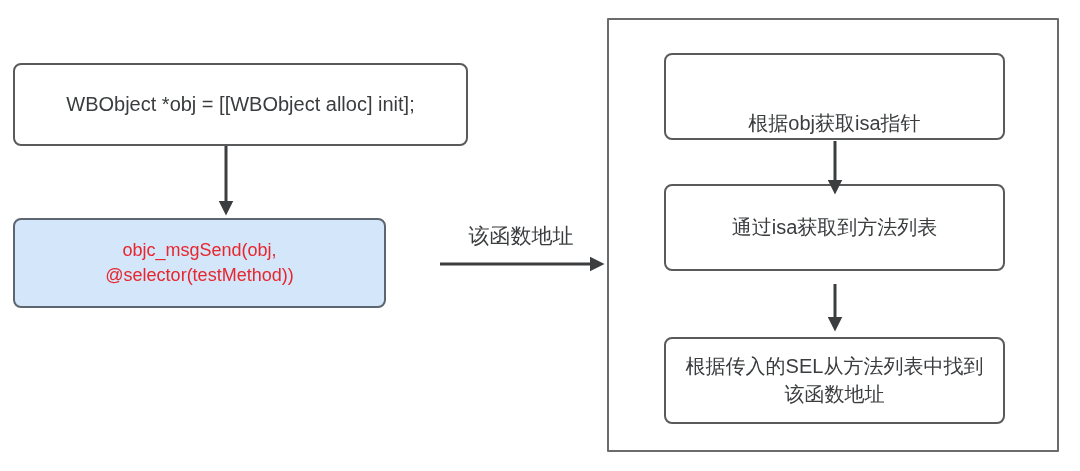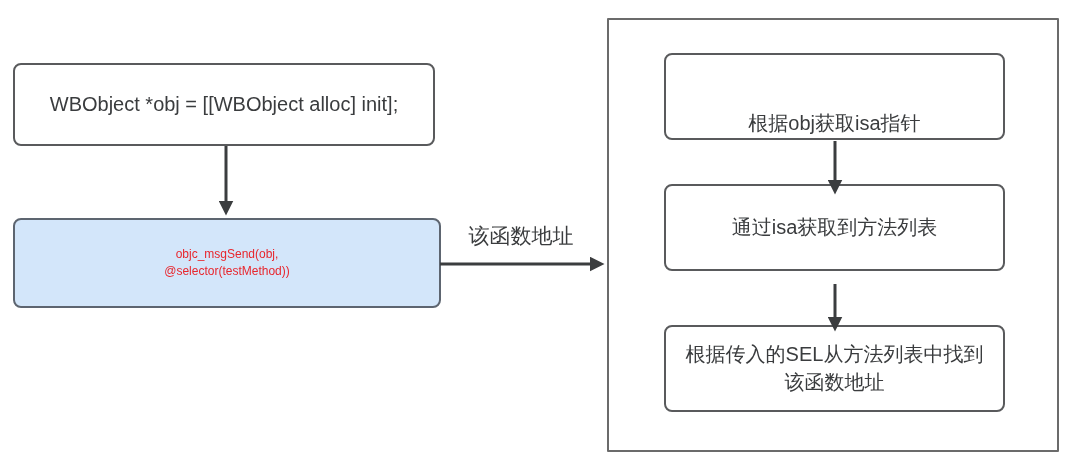--- a/index.html
+++ b/index.html
@@ -31,51 +31,51 @@
     display: flex;
     flex-direction: column;
     align-items: center;
     justify-content: center;
     text-align: center;
     line-height: 1.38;
   }
   .node span { display: block; white-space: nowrap; }
   .code-box {
     left: 13px; top: 63px;
-    width: 422px; height: 83px;
+    width: 455px; height: 83px;
     font-size: 20px;
   }
   .msgsend-box {
     left: 13px; top: 218px;
-    width: 428px; height: 90px;
+    width: 373px; height: 90px;
     background: var(--highlight-fill);
     border-color: var(--highlight-border);
     color: var(--highlight-text);
-    font-size: 12px;
+    font-size: 18px;
   }
   .lookup-label {
     position: absolute;
     left: 446px; top: 222px;
     width: 150px;
     text-align: center;
     font-size: 21px;
     color: var(--text);
   }
   .container-box {
     position: absolute;
     left: 607px; top: 18px;
     width: 452px; height: 434px;
     border: 2px solid var(--container-border);
     border-radius: 1px;
     background: #fff;
   }
   .step { left: 664px; width: 341px; height: 87px; font-size: 20px; }
   .step-1 { top: 53px; justify-content: flex-end; }
   .step-2 { top: 184px; }
-  .step-3 { top: 325px; }
+  .step-3 { top: 337px; }
   .arrow-layer {
     position: absolute;
     inset: 0;
     width: 1080px;
     height: 471px;
     pointer-events: none;
   }
 </style>
 </head>
 <body>

